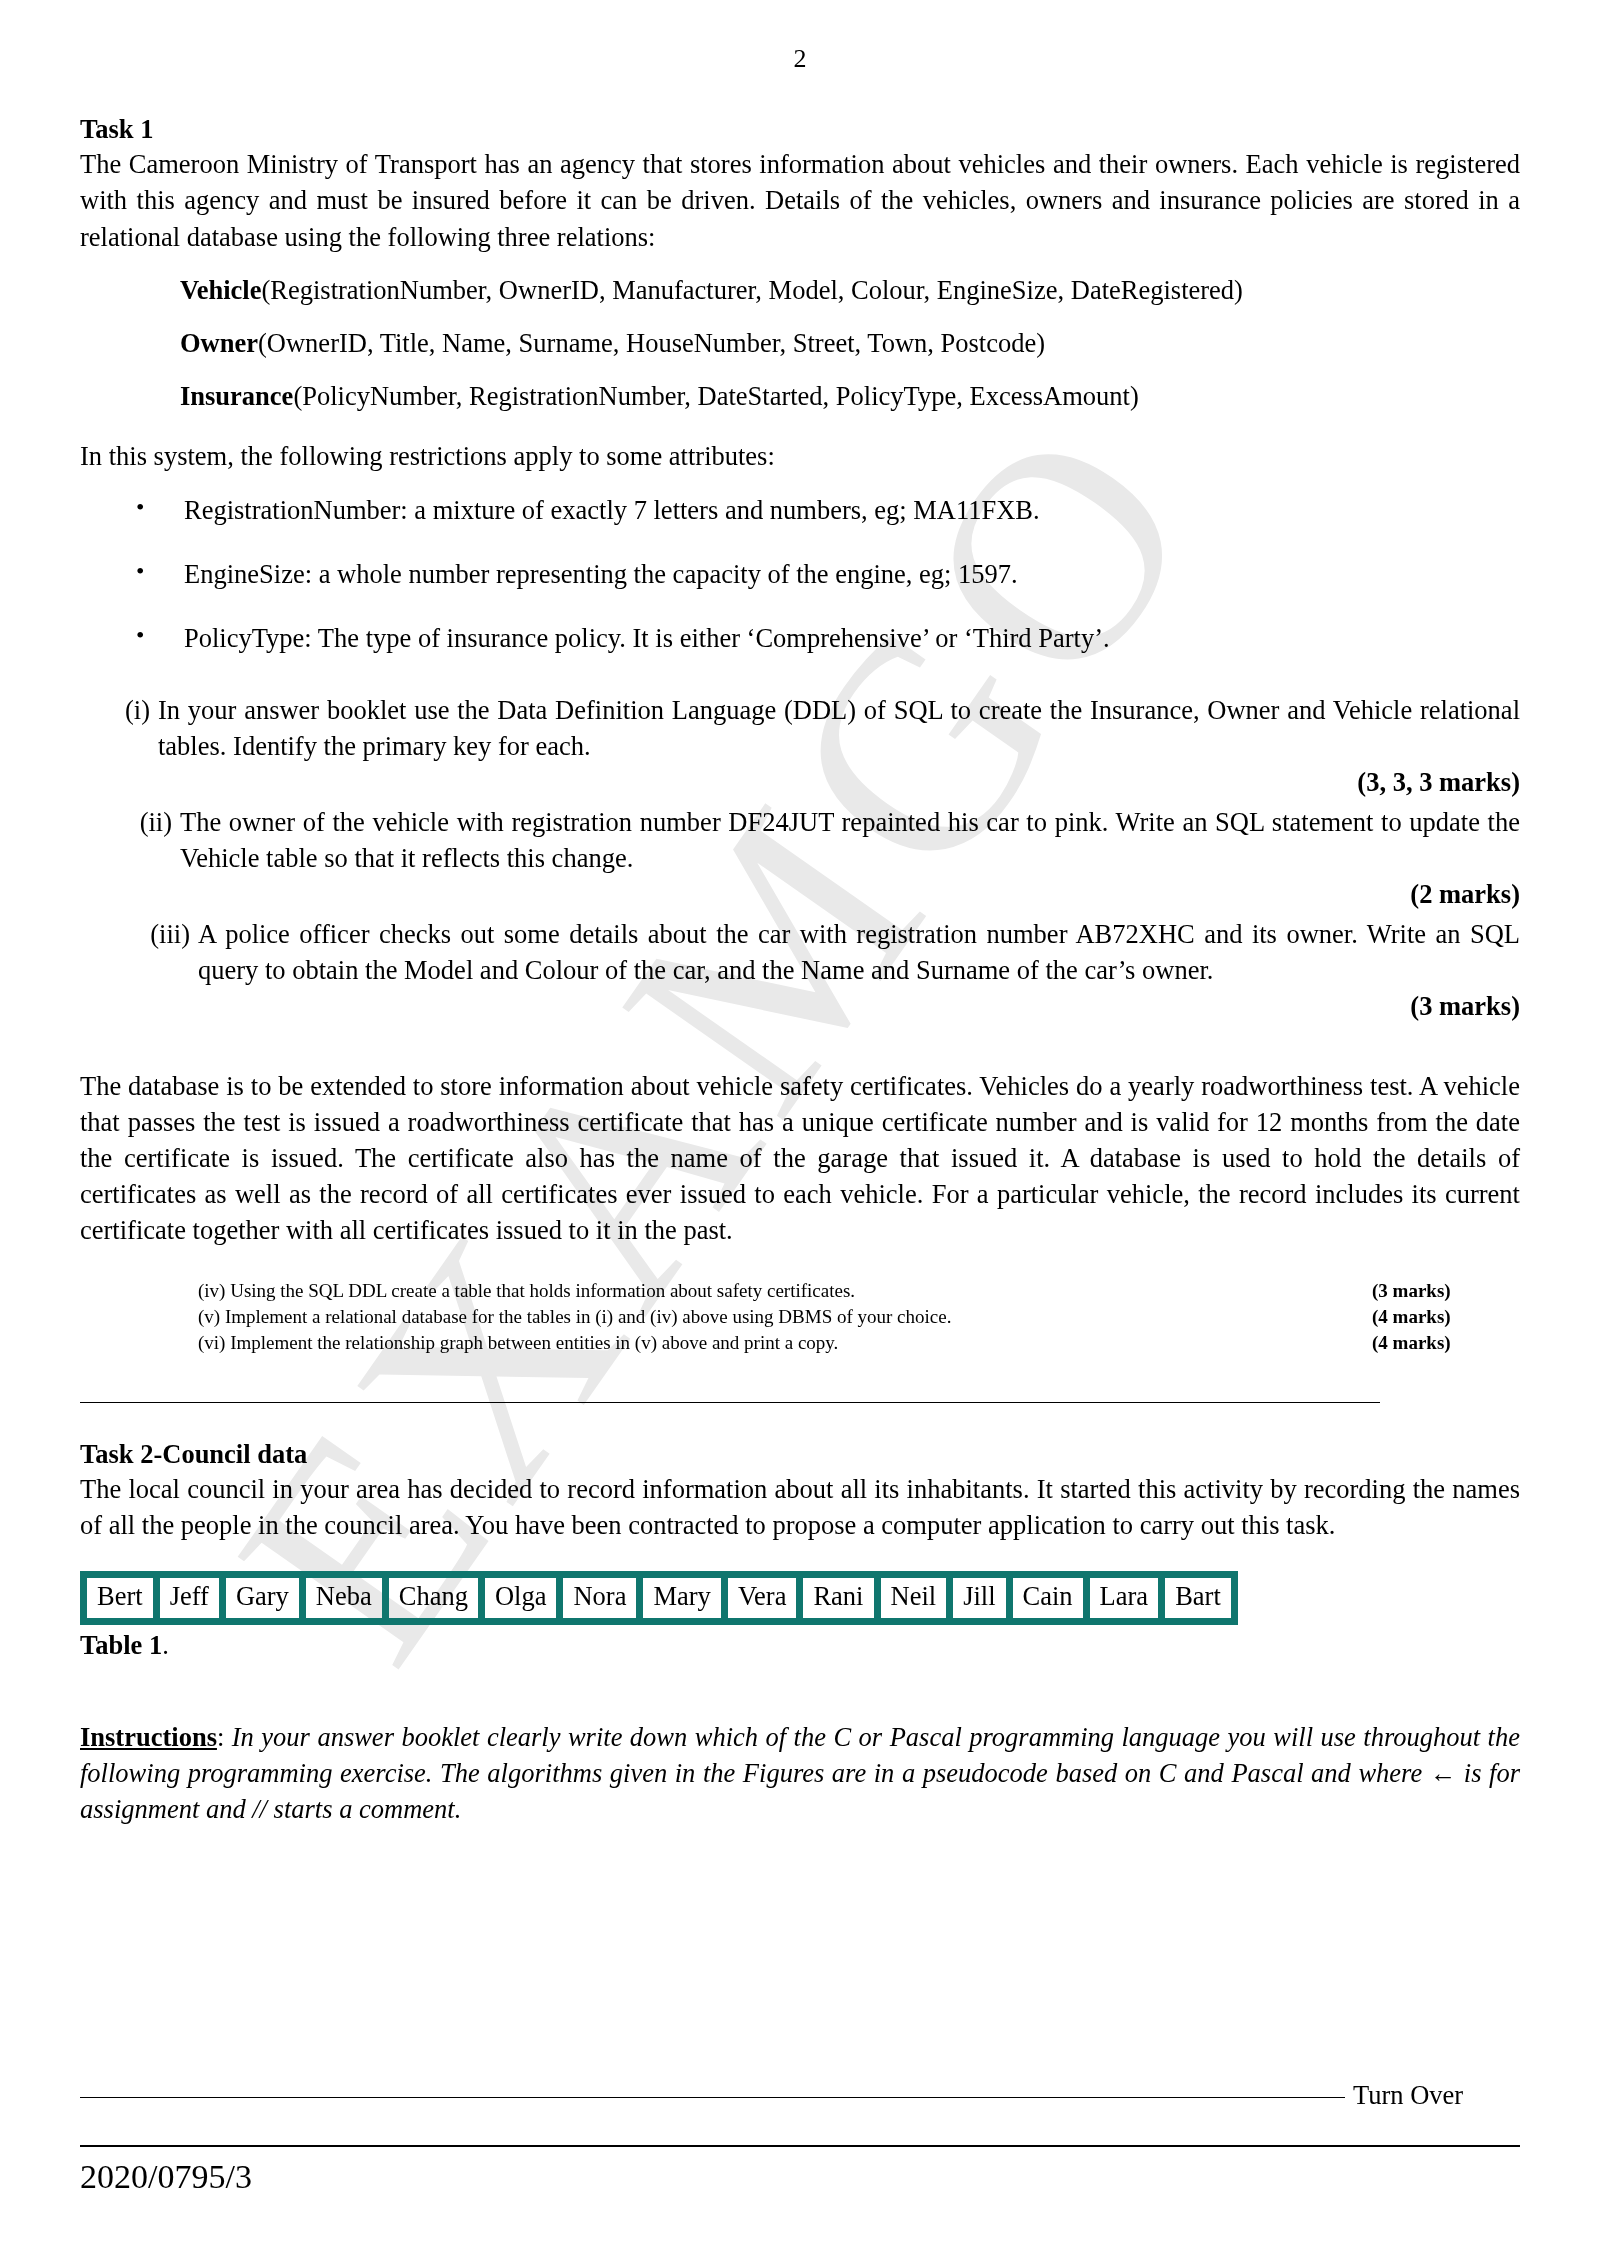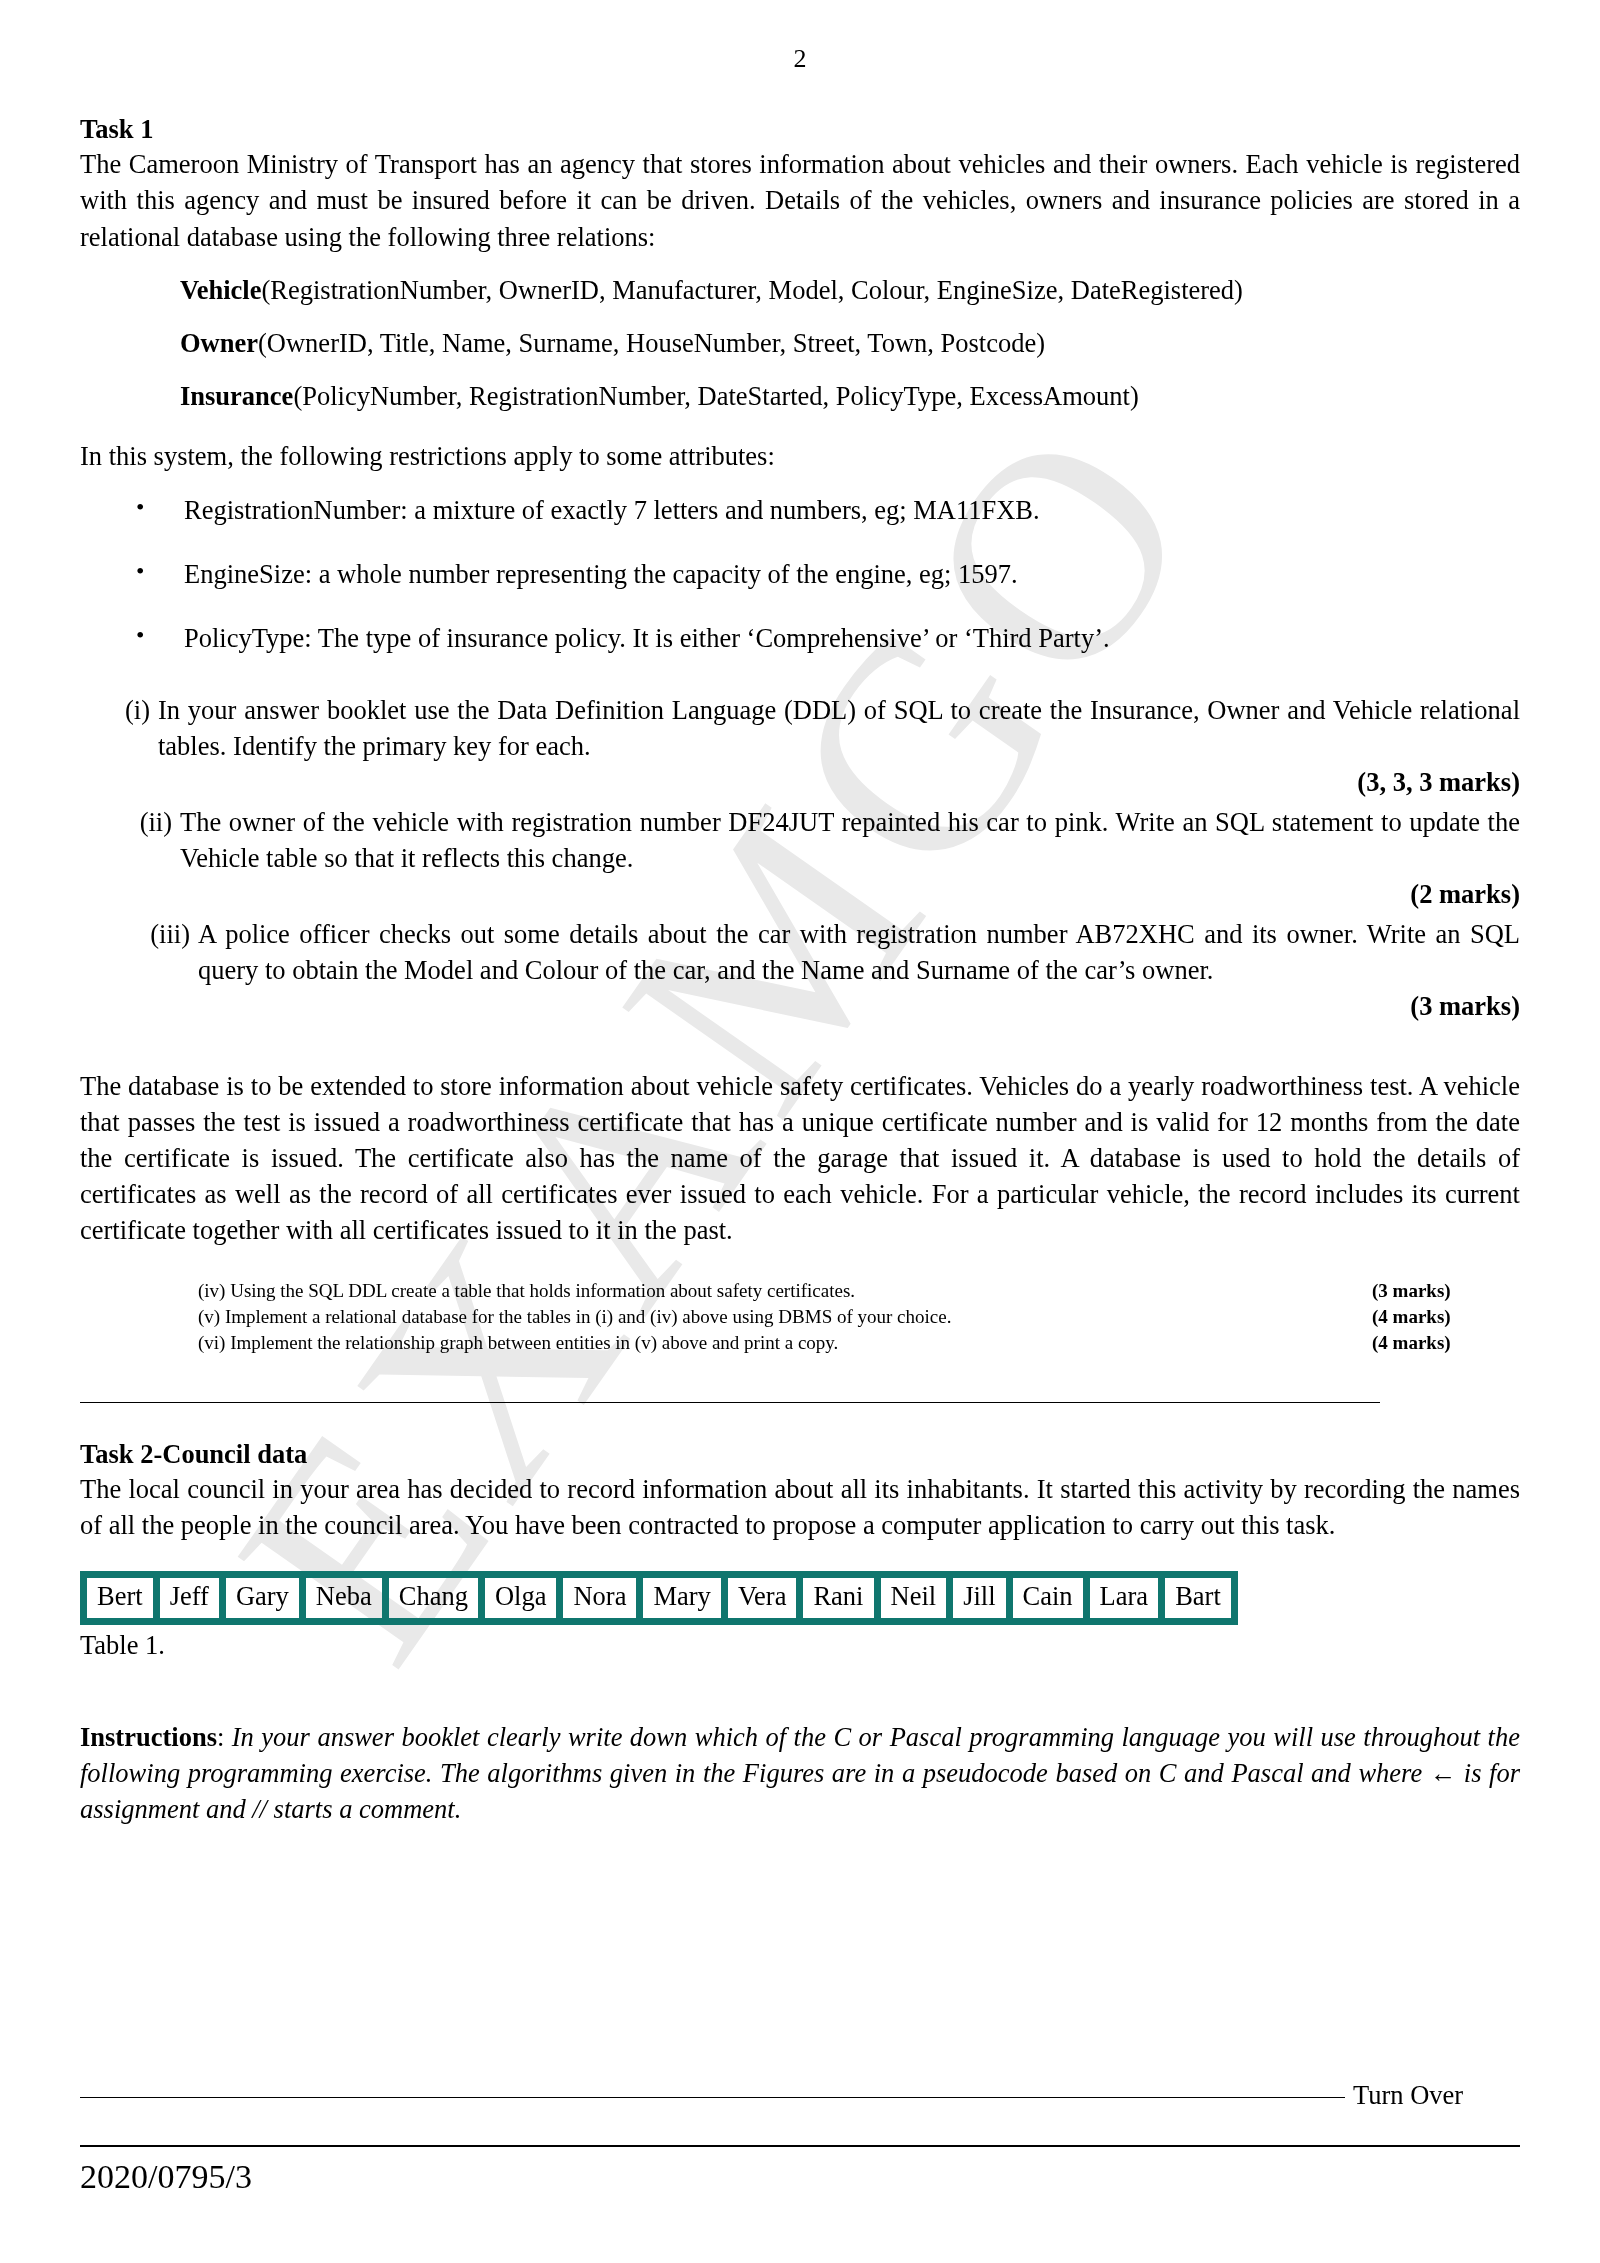--- a/index.html
+++ b/index.html
@@ -186,29 +186,29 @@
     font-size: 26.5px;
     line-height: 1.2;
     padding: 3px 10px 5px 10px;
     white-space: nowrap;
   }
   .table-caption {
     font-size: 26.5px;
     line-height: 1.36;
     margin-top: 2px;
   }
-  .table-caption b { font-weight: normal; }
+  .table-caption b { font-weight: bold; }
 
   .instructions {
     font-size: 26.5px;
     line-height: 1.36;
     margin-top: 56px;
     text-align: justify;
   }
-  .instructions .lead { font-weight: bold; font-style: normal; }
+  .instructions .lead { font-weight: bold; font-style: normal; text-decoration: underline; }
   .instructions .ital { font-style: italic; }
 
   
   .footer-turn {
     position: absolute;
     left: 80px;
     right: 80px;
     top: 2080px;
     font-size: 26.5px;
     line-height: 1.2;

